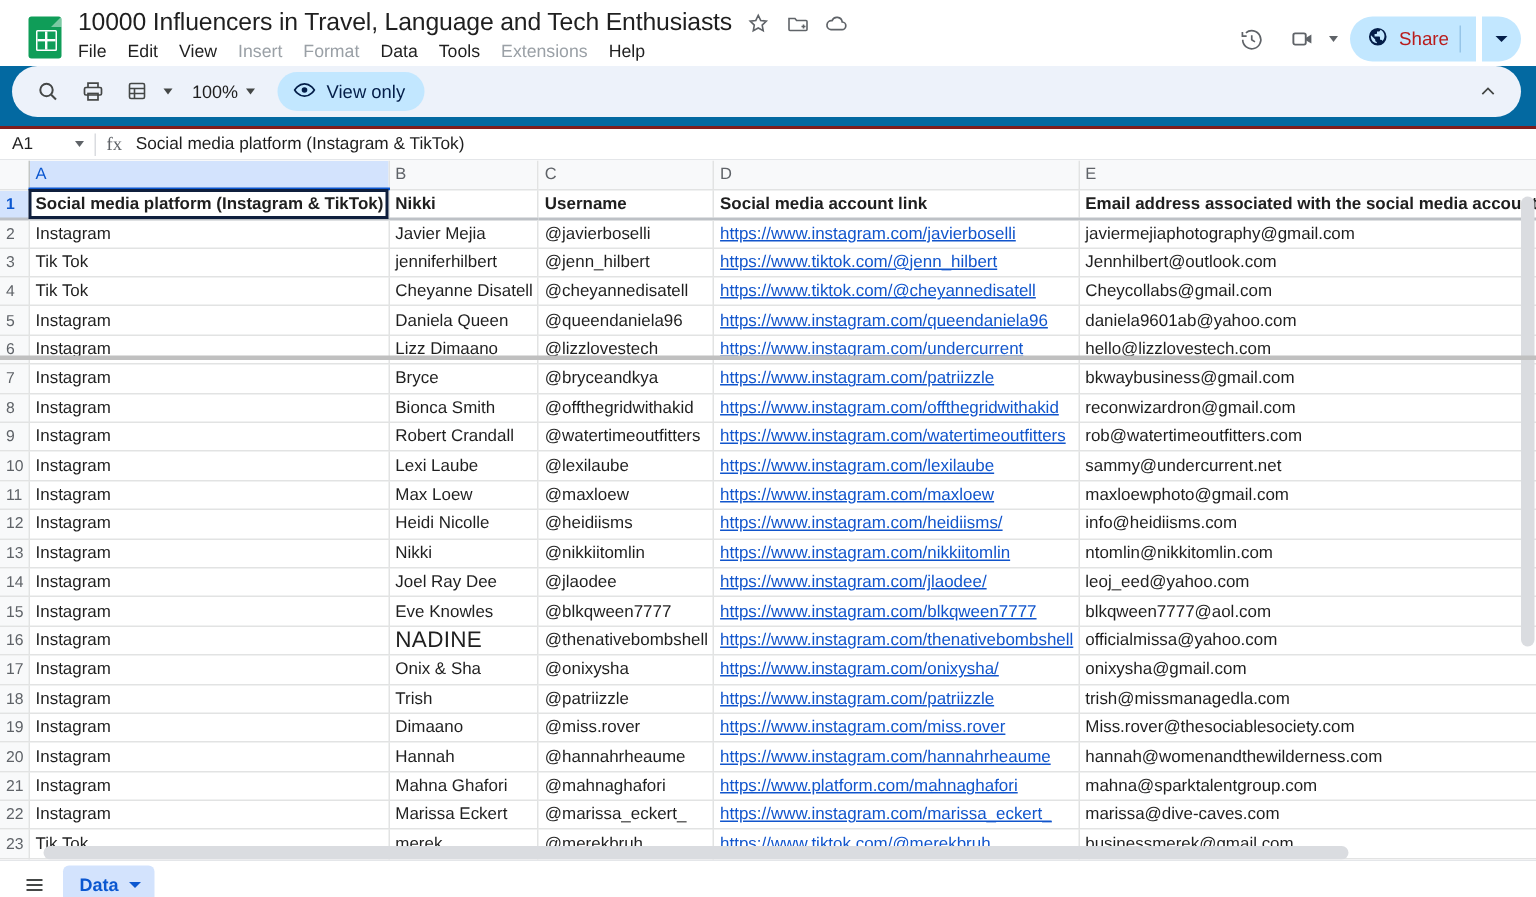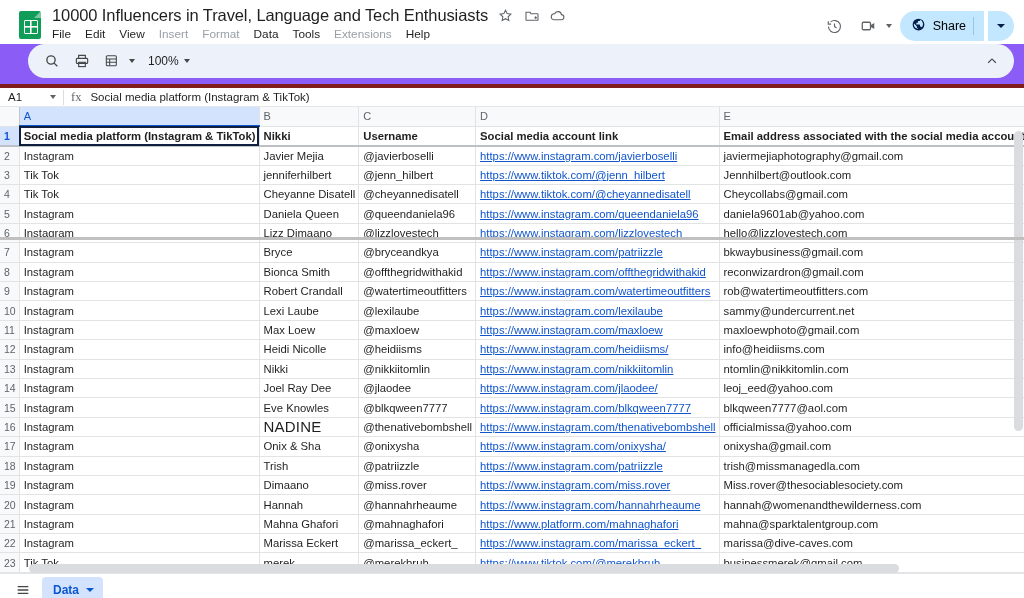--- a/index.html
+++ b/index.html
@@ -98,21 +98,21 @@
     margin-right: 4px;
     cursor: pointer;
   }
   .share-btn {
     display: flex; align-items: center;
     height: 30px;
     background: #c2e7ff;
     border-radius: 16px 0 0 16px;
     padding: 0 10px 0 11px;
     gap: 7px;
-    color: #000000;
+    color: #b91c1c;
     font-size: 12.5px;
     cursor: pointer;
     text-align: center;
   }
   .share-split {
     width: 1px; height: 18px; background: #96c5e8;
   }
   .share-caret {
     background: #c2e7ff;
     height: 30px;
@@ -124,22 +124,22 @@
   .share-caret i {
     width: 0; height: 0;
     border-left: 4px solid transparent;
     border-right: 4px solid transparent;
     border-top: 4.5px solid #041e49;
     display: block;
   }
 
   
   .toolbar-wrap {
-    padding: 0 10px 6px 28px;
-    background: #8b5cf6;
+    padding: 0 10px 6px 8px;
+    background: #0369a1;
   }
   .toolbar {
     height: 34px;
     background: #edf2fa;
     border-radius: 17px;
     display: flex;
     align-items: center;
     padding: 0 10px;
     gap: 2px;
     position: relative;
@@ -180,21 +180,21 @@
     width: 24px; height: 24px;
     display: flex; align-items: center; justify-content: center;
     color: #444746;
     cursor: pointer;
   }
 
   
   .formula-bar {
     height: 23px;
     display: flex; align-items: center;
-    border-top: 4px solid #7f1d1d;
+    border-top: 2px solid #7f1d1d;
     border-bottom: 1px solid #e4e6e9;
     background: #fff;
     font-size: 11.5px;
     color: #1f1f1f;
   }
   .namebox {
     width: 62px;
     padding-left: 8px;
     display: flex; align-items: center; justify-content: space-between;
     padding-right: 6px;
@@ -450,20 +450,29 @@
     </div>
     <div class="tb-btn">
       <svg width="16" height="16" viewBox="0 0 24 24" fill="none" stroke="currentColor" stroke-width="1.6">
         <rect x="3.5" y="4" width="15" height="15" rx="1.5"></rect>
         <path d="M3.5 9h15M8.5 9v10M3.5 14h15"></path>
       </svg>
     </div>
     <div class="tb-caret"></div>
     <div class="zoom-val">100%</div>
     <div class="tb-caret"></div>
+    <div class="viewonly">
+      <span>
+        <svg width="16" height="16" viewBox="0 0 24 24" fill="none" stroke="#041e49" stroke-width="1.7">
+          <path d="M2.2 12S5.8 5.8 12 5.8 21.8 12 21.8 12 18.2 18.2 12 18.2 2.2 12 2.2 12z"></path>
+          <circle cx="12" cy="12" r="2.8" fill="#041e49" stroke="none"></circle>
+        </svg>
+      </span>
+      <span>View only</span>
+    </div>
     <div class="collapse-toolbar">
       <svg width="14" height="14" viewBox="0 0 24 24" fill="none" stroke="currentColor" stroke-width="2">
         <path d="M5.5 15l6.5-6.5L18.5 15"></path>
       </svg>
     </div>
   </div>
 </div>
 
 <div class="formula-bar">
   <div class="namebox">
@@ -547,21 +556,21 @@
             <a href="#">https://www.instagram.com/queendaniela96</a>
           </td>
           <td>daniela9601ab@yahoo.com</td>
         </tr>
         <tr>
           <td class="rowhdr">6</td>
           <td>Instagram</td>
           <td>Lizz Dimaano</td>
           <td>@lizzlovestech</td>
           <td class="link">
-            <a href="#">https://www.instagram.com/lizzlovestech</a>
+            <a href="#">https://www.instagram.com/undercurrent</a>
           </td>
           <td>hello@lizzlovestech.com</td>
         </tr>
         <tr>
           <td class="rowhdr">7</td>
           <td>Instagram</td>
           <td>Bryce</td>
           <td>@bryceandkya</td>
           <td class="link">
             <a href="#">https://www.instagram.com/patriizzle</a>

